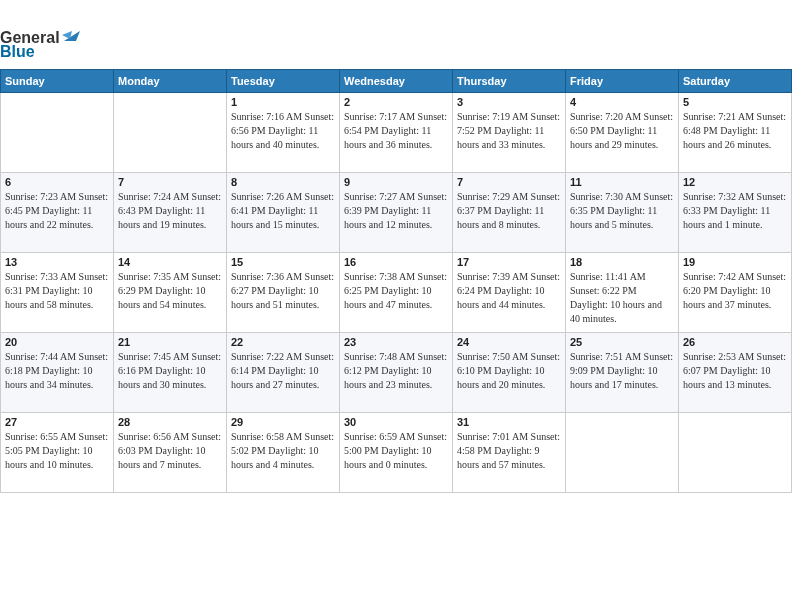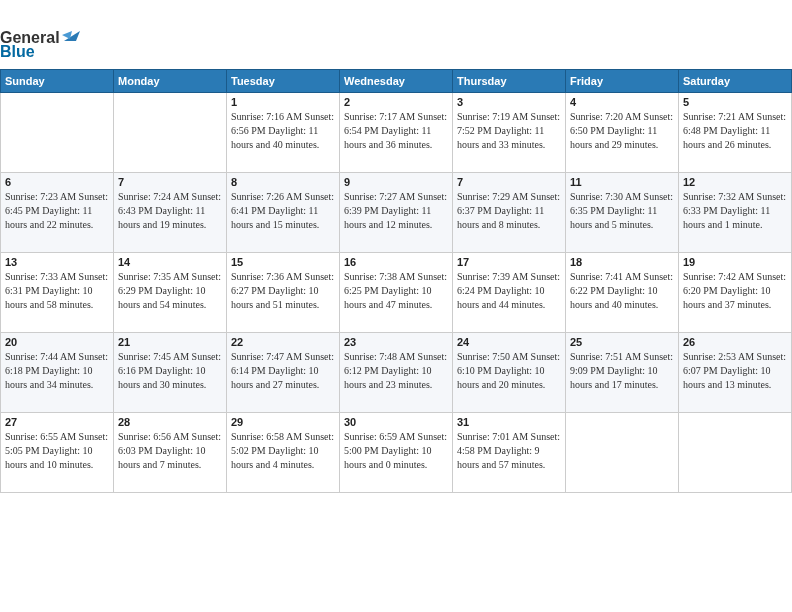--- a/index.html
+++ b/index.html
@@ -220,21 +220,21 @@
 Daylight: 10 hours and 47 minutes.</div>
           </td>
           <td>
             <span class="day-num">17</span>
             <div class="day-info">Sunrise: 7:39 AM
 Sunset: 6:24 PM
 Daylight: 10 hours and 44 minutes.</div>
           </td>
           <td>
             <span class="day-num">18</span>
-            <div class="day-info">Sunrise: 7:41 AM
+            <div class="day-info">Sunrise: 11:41 AM
 Sunset: 6:22 PM
 Daylight: 10 hours and 40 minutes.</div>
           </td>
           <td>
             <span class="day-num">19</span>
             <div class="day-info">Sunrise: 7:42 AM
 Sunset: 6:20 PM
 Daylight: 10 hours and 37 minutes.</div>
           </td>
         </tr>
@@ -246,21 +246,21 @@
 Daylight: 10 hours and 34 minutes.</div>
           </td>
           <td>
             <span class="day-num">21</span>
             <div class="day-info">Sunrise: 7:45 AM
 Sunset: 6:16 PM
 Daylight: 10 hours and 30 minutes.</div>
           </td>
           <td>
             <span class="day-num">22</span>
-            <div class="day-info">Sunrise: 7:47 AM
+            <div class="day-info">Sunrise: 7:22 AM
 Sunset: 6:14 PM
 Daylight: 10 hours and 27 minutes.</div>
           </td>
           <td>
             <span class="day-num">23</span>
             <div class="day-info">Sunrise: 7:48 AM
 Sunset: 6:12 PM
 Daylight: 10 hours and 23 minutes.</div>
           </td>
           <td>

